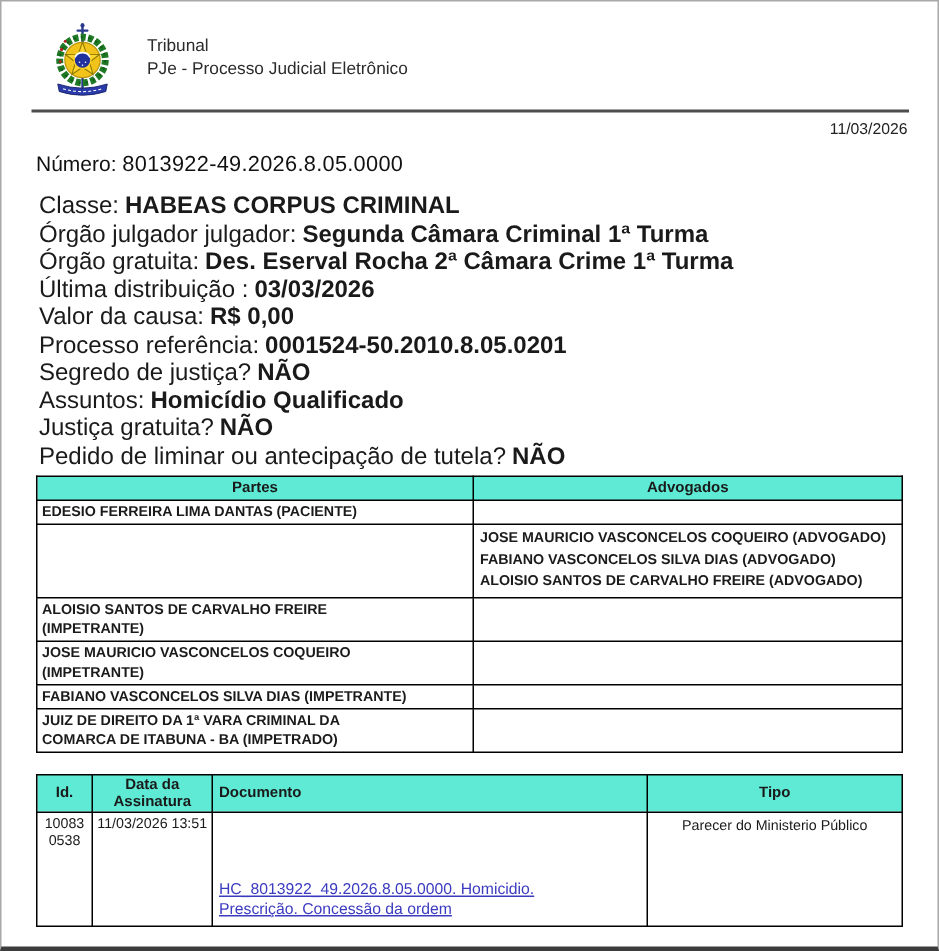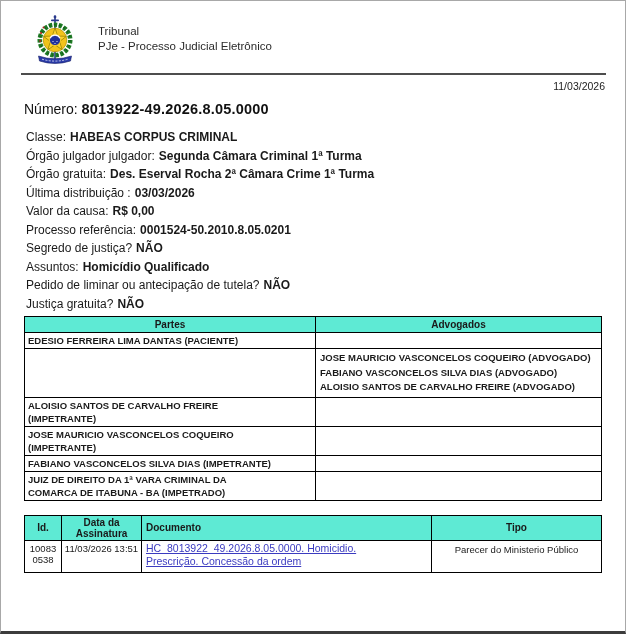--- a/index.html
+++ b/index.html
@@ -15,23 +15,23 @@
     position:relative;
   }
   
   .hdr { margin:13px 0 0 33px; display:flex; align-items:flex-start; }
   .hdr-logo { width:42px; height:52px; flex:0 0 42px; }
   .hdr-titles { margin-left:22px; padding-top:10px; font-size:11.5px; line-height:15px; color:#2b2b2b; }
   .rule { margin:7px 19px 0 20px; border-top:2px solid #4d4d4d; }
   .date-row { margin:5px 20px 0 0; text-align:right; font-size:10.5px; color:#222; }
   
   .numero { margin:9px 0 0 23px; font-size:14px; color:#111; }
-  .numero .num-val { font-weight:bold; font-size:14.5px; letter-spacing:0.2px; }
-  
-  .meta { margin:11px 0 0 25px; font-size:12px; }
+  .numero .num-val { font-weight:normal; font-size:14.5px; letter-spacing:0.2px; }
+  
+  .meta { margin:11px 0 0 25px; font-size:16px; }
   .meta-line { line-height:18.5px; white-space:nowrap; }
   .meta-line .lbl { margin-right:4px; }
   .meta-line .val { font-weight:bold; }
   
   table { border-collapse:collapse; table-layout:fixed; margin-left:23px; width:577px; }
   th, td { border:1px solid #000; }
   th { background:#5eead4; font-size:10px; font-weight:bold; text-align:center; padding:2px; }
   table.partes { margin-top:3px; }
   td.party { font-weight:bold; font-size:9.5px; line-height:13px; padding:1px 2px 1px 3px; height:15px; vertical-align:middle; }
   td.party .party-inner { max-width:243px; }
@@ -113,24 +113,24 @@
     <div class="meta-line">
       <span class="lbl">Processo referência:</span><span class="val">0001524-50.2010.8.05.0201</span>
     </div>
     <div class="meta-line">
       <span class="lbl">Segredo de justiça?</span><span class="val">NÃO</span>
     </div>
     <div class="meta-line">
       <span class="lbl">Assuntos:</span><span class="val">Homicídio Qualificado</span>
     </div>
     <div class="meta-line">
+      <span class="lbl">Justiça gratuita?</span><span class="val">NÃO</span>
+    </div>
+    <div class="meta-line">
       <span class="lbl">Pedido de liminar ou antecipação de tutela?</span><span class="val">NÃO</span>
-    </div>
-    <div class="meta-line">
-      <span class="lbl">Justiça gratuita?</span><span class="val">NÃO</span>
     </div>
   </div>
 
   <table class="partes">
     <colgroup>
         <col style="width:291px">
         <col style="width:286px">
       </colgroup>
     <tbody>
         <tr>
@@ -189,20 +189,20 @@
     <tr>
       <th>Id.</th>
       <th style="width:80px;">Data da Assinatura</th>
       <th style="text-align:left; padding-left:4px;">Documento</th>
       <th>Tipo</th>
     </tr>
     <tr>
       <td class="doc-id">100830538</td>
       <td class="doc-date">11/03/2026 13:51</td>
       <td class="doc-doc">
-        <a href="#" style="color: rgb(59, 59, 192);">HC_8013922_49.2026.8.05.0000. Homicidio. Prescrição. Concessão da ordem</a>
+        <a href="#" style="color: rgb(59, 59, 192); margin-top: 44px;">HC_8013922_49.2026.8.05.0000. Homicidio. Prescrição. Concessão da ordem</a>
       </td>
       <td class="doc-tipo">Parecer do Ministerio Público</td>
     </tr>
   </tbody>
     </table>
 
 </div>
 
 </body></html>

